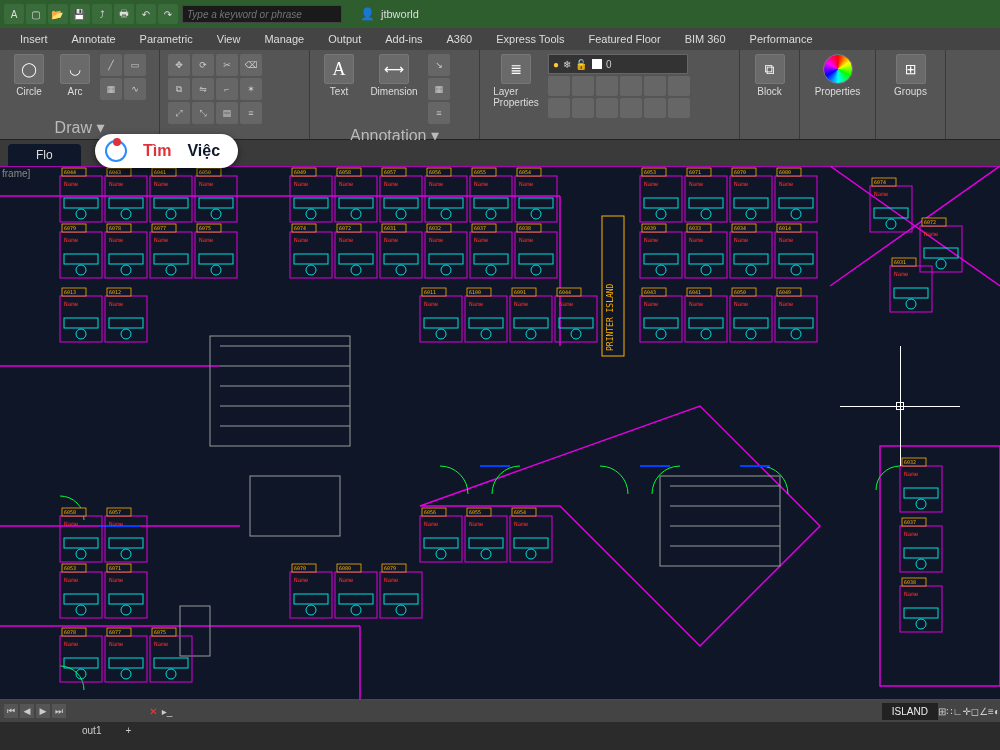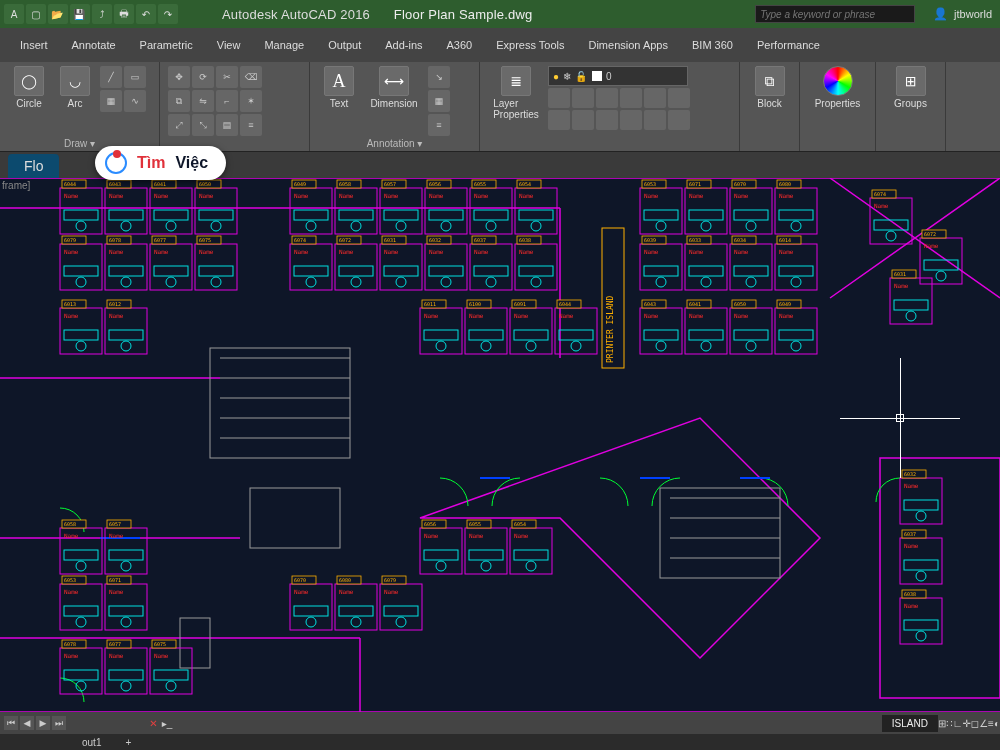--- a/index.html
+++ b/index.html
@@ -9,41 +9,41 @@
   .titlebar { height:28px; background:#2e5d2e; display:flex; align-items:center; font-size:11px; }
   .qat { display:flex; gap:2px; padding:0 4px; align-items:center; }
   .qat-btn { width:20px; height:20px; background:#3a6b3a; border-radius:2px; display:flex; align-items:center; justify-content:center; font-size:10px; color:#ddd; }
   .app-title { flex:1; text-align:left; padding-left:40px; color:#ddd; font-size:13px; letter-spacing:.2px; }
   .app-title .doc { color:#eee; margin-left:20px; }
   .search-box { width:160px; height:18px; background:#1a1a1a; border:1px solid #444; font-size:10px; font-style:italic; color:#888; padding:0 4px; margin-right:10px; }
   .user-area { padding:0 8px; color:#ddd; font-size:11px; display:flex; align-items:center; gap:6px;}
   .user-area .ico { font-size:12px; }
 
   
-  .menubar { height:34px; background:#444; display:flex; align-items:center; font-size:11px; padding:0 8px;}
+  .menubar { height:22px; background:#444; display:flex; align-items:center; font-size:11px; padding:0 8px;}
   .menubar span { padding:0 12px; color:#ddd; cursor:default;}
 
   
   .ribbon { height:90px; background:#555; display:flex; align-items:stretch; border-bottom:1px solid #222;}
   .panel { border-right:1px solid #3a3a3a; padding:4px 8px 2px; display:flex; flex-direction:column;}
   .panel-body { flex:1; display:flex; align-items:flex-start; gap:4px;}
-  .panel-title { font-size:10px; color:#bbb; text-align:center; padding-top:2px;}
+  .panel-title { font-size:16px; color:#bbb; text-align:center; padding-top:2px;}
   .big-tool { width:42px; display:flex; flex-direction:column; align-items:center; font-size:10px; color:#ddd; gap:2px;}
   .big-tool .ico { width:30px; height:30px; background:#6a6a6a; border:1px solid #777; border-radius:2px; display:flex; align-items:center; justify-content:center; font-size:14px; color:#fff;}
   .mini-grid { display:grid; grid-template-columns:repeat(4,22px); grid-auto-rows:22px; gap:2px;}
   .mini-grid .m { background:#666; border-radius:2px; display:flex; align-items:center; justify-content:center; font-size:9px; color:#ccc;}
   .layer-combo { width:140px; height:20px; background:#333; border:1px solid #666; font-size:10px; color:#ccc; display:flex; align-items:center; padding:0 4px; gap:4px;}
   .layer-combo .bulb{color:#ffcc33;}
   .layer-icons { display:grid; grid-template-columns:repeat(6,22px); grid-auto-rows:20px; gap:2px; margin-top:2px;}
   .layer-icons .m { background:#666; border-radius:2px; }
 
   
   .doctabs { height:26px; background:#3a3a3a; display:flex; align-items:end; padding-left:8px; position:relative;}
-  .doctab { background:#0c4a6e; border-top-left-radius:4px; border-top-right-radius:4px; font-size:14px; color:#ddd; padding:4px 16px; margin-right:2px;}
-  .overlay-badge { position:absolute; left:95px; top:-6px; background:#fff; border-radius:22px; padding:6px 18px 6px 10px; display:flex; align-items:center; gap:10px; box-shadow:0 2px 6px rgba(0,0,0,.5); z-index:50;}
+  .doctab { background:#0f172a; border-top-left-radius:4px; border-top-right-radius:4px; font-size:12px; color:#ddd; padding:4px 28px; margin-right:2px;}
+  .overlay-badge { position:absolute; left:95px; top:-6px; background:#fff; border-radius:22px; padding:6px 18px 6px 10px; display:flex; align-items:center; gap:16px; box-shadow:0 2px 6px rgba(0,0,0,.5); z-index:50;}
   .overlay-badge .logo-ico{width:22px;height:22px;border:2px solid #2b8cff;border-radius:50%;position:relative;}
   .overlay-badge .logo-ico::after{content:"";position:absolute;width:8px;height:8px;background:#e0313a;border-radius:50%;left:6px;top:-4px;}
   .overlay-badge .t1{color:#e0313a;font-weight:700;font-size:16px;}
   .overlay-badge .t2{color:#0f172a;font-weight:700;font-size:16px;}
 
   
   .canvas { position:relative; width:1000px; height:534px; background:#0e1628; overflow:hidden;}
   .frame-tag { position:absolute; left:2px; top:2px; font-size:10px; color:#888;}
   .canvas svg { position:absolute; inset:0; }
 
@@ -70,42 +70,38 @@
   <div class="qat">
     <div class="qat-btn">A</div>
     <div class="qat-btn">▢</div>
     <div class="qat-btn">📂</div>
     <div class="qat-btn">💾</div>
     <div class="qat-btn">⤴</div>
     <div class="qat-btn">🖶</div>
     <div class="qat-btn">↶</div>
     <div class="qat-btn">↷</div>
   </div>
-  <div class="app-title">
-    <span>Autodesk AutoCAD 2016</span>
-    <span class="doc">Floor Plan Sample.dwg</span>
-  </div>
   <input class="search-box" placeholder="Type a keyword or phrase" style="">
   <div class="user-area">
     <span class="ico">👤</span>
     <span>jtbworld</span>
   </div>
 </div>
 
 <div class="menubar">
   <span>Insert</span>
   <span>Annotate</span>
   <span>Parametric</span>
   <span>View</span>
   <span>Manage</span>
   <span>Output</span>
   <span>Add-ins</span>
   <span>A360</span>
   <span>Express Tools</span>
-  <span>Dimension Apps</span>
+  <span>Featured Floor</span>
   <span>BIM 360</span>
   <span>Performance</span>
 </div>
 
 <div class="ribbon">
   <div class="panel" style="width:160px">
     <div class="panel-body">
       <div class="big-tool">
           <div class="ico">◯</div>
           <span>Circle</span>

